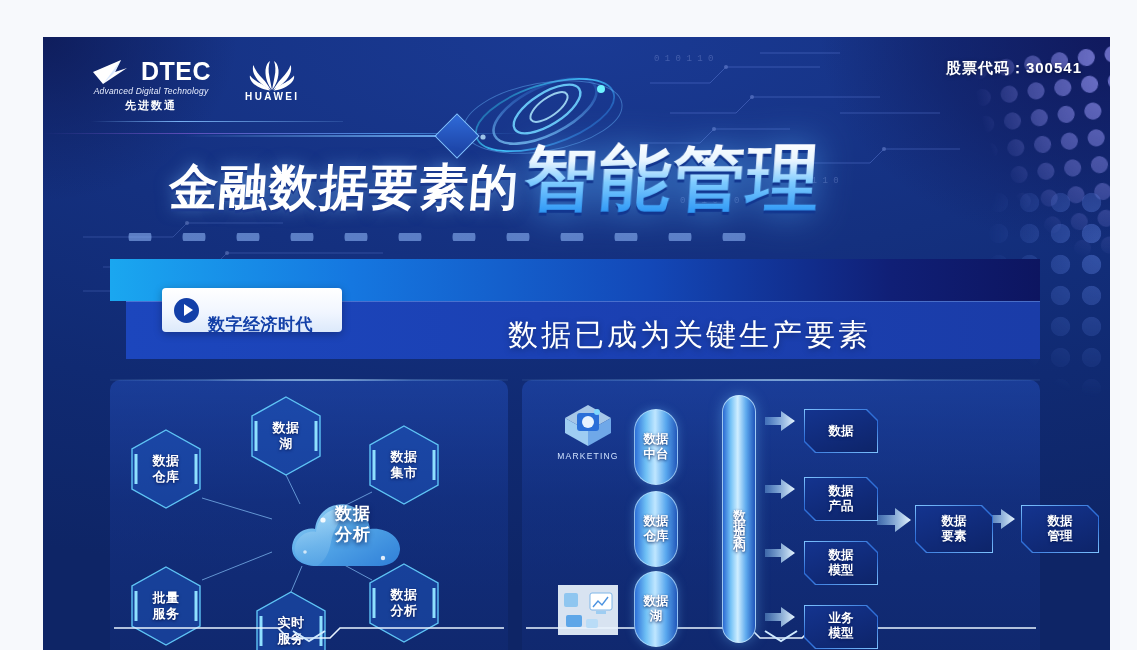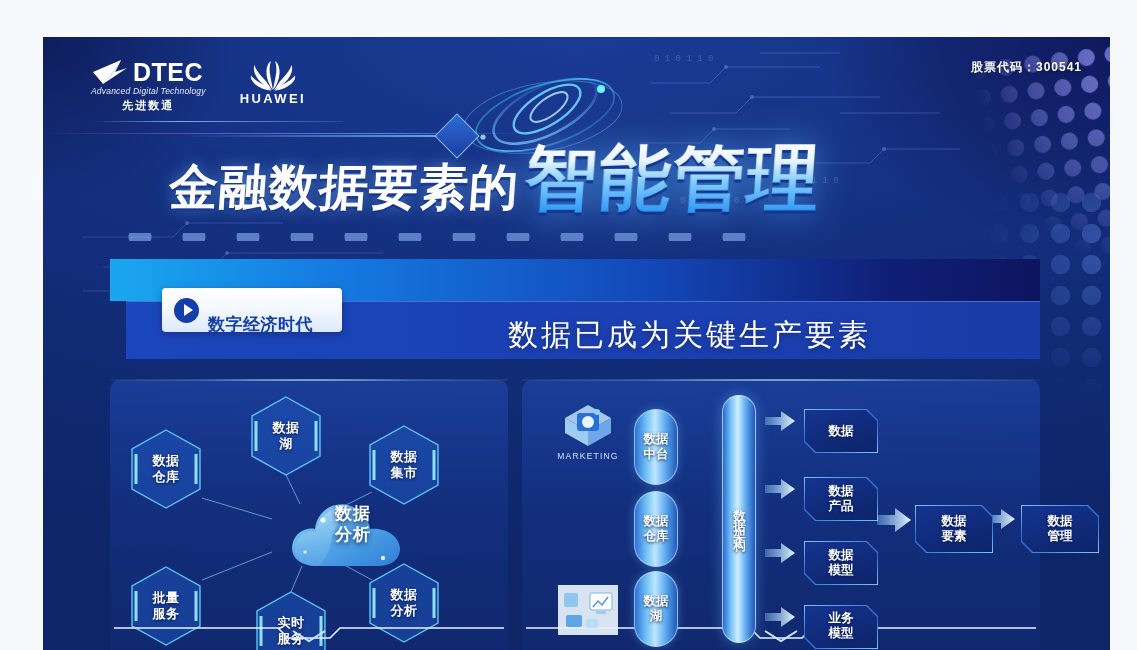--- a/index.html
+++ b/index.html
@@ -47,40 +47,40 @@
     mask-image:radial-gradient(70% 70% at 92% 20%, #000 0%, rgba(0,0,0,0) 72%);
   }
 
   
   .circuitry { position:absolute; right:150px; top:6px; width:320px; height:180px; opacity:.5; }
   .circuitry-l { position:absolute; left:40px; top:180px; width:300px; height:90px; opacity:.45; }
 
   
   .logos { position:absolute; left:48px; top:22px; display:flex; align-items:flex-start; gap:34px; }
   .logo-dtec { position:relative; text-align:center; }
-  .dtec-row { display:flex; align-items:center; gap:2px; }
+  .dtec-row { display:flex; align-items:flex-start; gap:10px; }
   .dtec-mark { width:40px; height:26px; }
   .dtec-word {
     color:#fff; font-size:25px; font-weight:bold; letter-spacing:.5px; line-height:25px;
     font-family:"Liberation Sans",sans-serif;
   }
   .dtec-sub {
     color:#e7edff; font-size:8.5px; font-style:italic; letter-spacing:.2px;
     margin-top:1px; font-family:"Liberation Sans",sans-serif;
   }
   .dtec-cn {
     color:#fff; font-size:11px; font-weight:bold; letter-spacing:2px; margin-top:2px;
   }
   .logo-hw { text-align:center; padding-top:2px; }
   .hw-mark { width:46px; height:30px; display:block; margin:0 auto; }
-  .hw-word { color:#fff; font-size:13px; font-weight:bold; letter-spacing:2.4px; margin-top:0; }
+  .hw-word { color:#fff; font-size:10px; font-weight:bold; letter-spacing:2.4px; margin-top:0; }
 
   .stock-code {
     position:absolute; right:28px; top:22px;
-    color:#fff; font-size:12px; font-weight:bold; letter-spacing:1px;
+    color:#fff; font-size:15px; font-weight:bold; letter-spacing:1px;
     text-shadow:0 1px 4px rgba(0,0,0,.4);
   }
 
   
   .hdr-line {
     position:absolute; left:48px; top:84px; width:252px; height:1px;
     background:linear-gradient(90deg,rgba(130,190,255,0) 0%, rgba(130,190,255,.9) 35%, rgba(130,190,255,.15) 100%);
   }
   .hdr-line2 {
     position:absolute; left:0px; top:96px; width:480px; height:1px;

